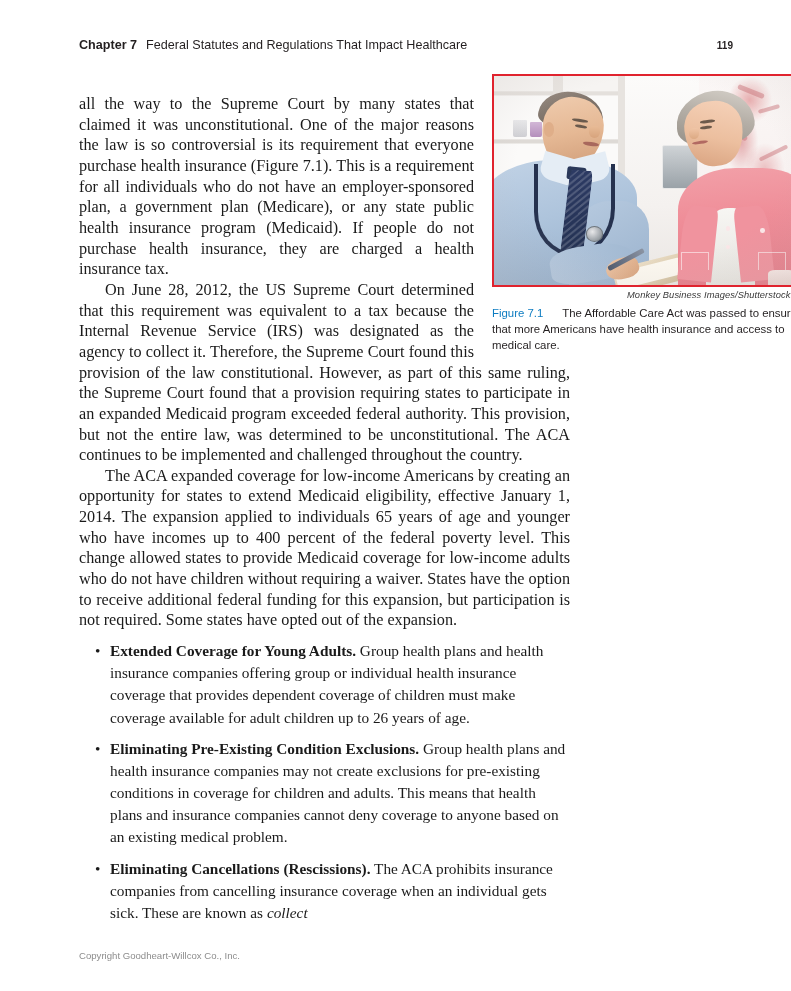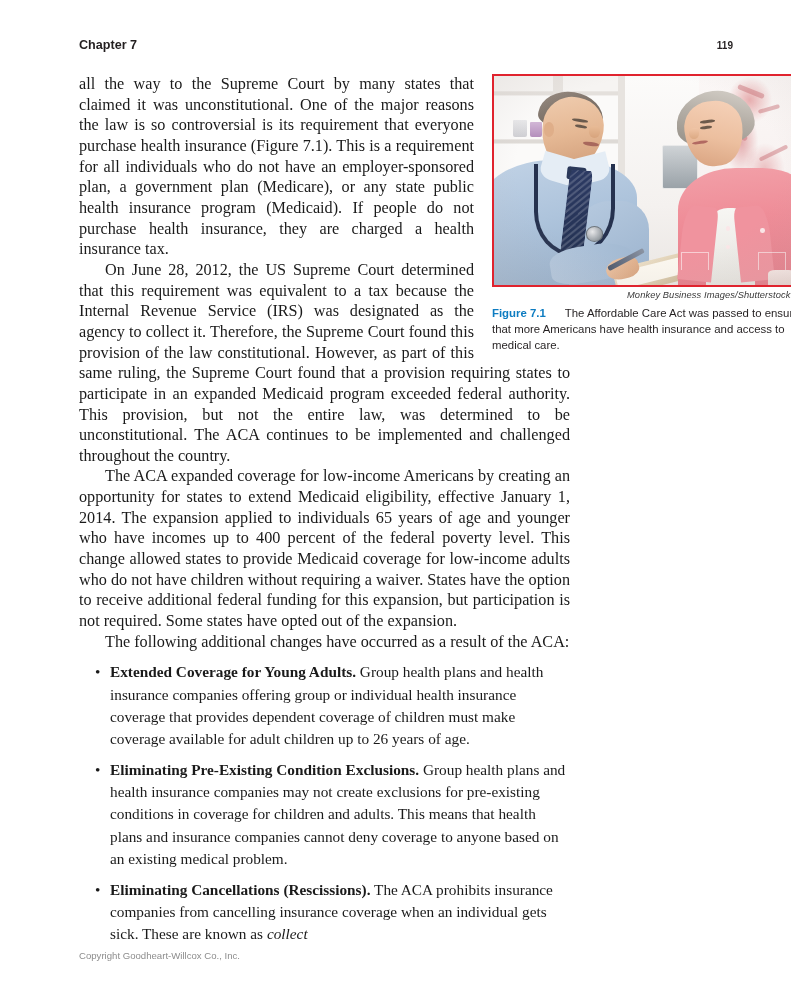--- a/index.html
+++ b/index.html
@@ -79,35 +79,35 @@
   }
   .figure-caption {
     font-family: "Liberation Sans", sans-serif;
     font-size: 11.4px;
     line-height: 1.42;
     color: #231f20;
     margin-top: 5px;
     width: 312px;
   }
   .figure-caption .fig-label {
-    font-weight: bold;
+    font-weight: normal;
     color: #0d7cc1;
     margin-right: 19px;
     white-space: pre;
   }
 
   p.body {
     margin: 0;
     font-size: 16.2px;
     line-height: 1.275;
     text-align: justify;
     text-indent: 26px;
     hyphens: manual;
   }
-  p.body.first { text-indent: 0; }
+  p.body.first { text-indent: 0; margin-top: 20px; }
 
   
   ul.changes {
     margin: 0;
     padding: 0;
     list-style: none;
   }
   ul.changes > li {
     position: relative;
     padding-left: 31px;
@@ -450,20 +450,21 @@
     inset: 0;
     background: radial-gradient(ellipse 78% 78% at 50% 44%, rgba(255,255,255,0) 55%, rgba(180,170,165,.22) 100%);
     pointer-events: none;
   }
 </style>
 </head>
 <body>
 
 <div class="running-head">
   <span class="rh-chapter">Chapter 7</span>
+  <span class="rh-title">Federal Statutes and Regulations That Impact Healthcare</span>
   <span class="rh-folio">119</span>
 </div>
 
 <div class="page-body">
 
   <div class="figure-block">
     <div class="figure-frame">
       <div class="photo">
         <div class="ph-shelf"></div>
         <div class="ph-shelf-post" style="left:19%"></div>
@@ -528,21 +529,20 @@
     </div>
     <div class="figure-credit">Monkey Business Images/Shutterstock.com</div>
     <div class="figure-caption">
       <span class="fig-label">Figure 7.1</span><span>The Affordable Care Act was passed to ensure that more Americans have health insurance and access to medical care.</span>
     </div>
   </div>
 
   <p class="body first">all the way to the Supreme Court by many states that claimed it was unconstitutional. One of the major reasons the law is so controversial is its requirement that everyone purchase health insurance (Figure 7.1). This is a requirement for all individuals who do not have an employer-sponsored plan, a government plan (Medicare), or any state public health insurance program (Medicaid). If people do not purchase health insurance, they are charged a health insurance tax.</p>
   <p class="body">On June 28, 2012, the US Supreme Court determined that this requirement was equivalent to a tax because the Internal Revenue Service (IRS) was designated as the agency to collect it. Therefore, the Supreme Court found this provision of the law constitutional. However, as part of this same ruling, the Supreme Court found that a provision requiring states to participate in an expanded Medicaid program exceeded federal authority. This provision, but not the entire law, was determined to be unconstitutional. The ACA continues to be implemented and challenged throughout the country.</p>
   <p class="body">The ACA expanded coverage for low-income Americans by creating an opportunity for states to extend Medicaid eligibility, effective January 1, 2014. The expansion applied to individuals 65 years of age and younger who have incomes up to 400 percent of the federal poverty level. This change allowed states to provide Medicaid coverage for low-income adults who do not have children without requiring a waiver. States have the option to receive additional federal funding for this expansion, but participation is not required. Some states have opted out of the expansion.</p>
-  <p class="body">The following additional changes have occurred as a result of the ACA:</p>
 
   <ul class="changes">
     <li>
       <span class="bullet-dot">•</span>
       <span class="lead">Extended Coverage for Young Adults.</span><span> Group health plans and health insurance companies offering group or individual health insurance coverage that provides dependent coverage of children must make coverage available for adult children up to 26 years of age.</span>
     </li>
     <li>
       <span class="bullet-dot">•</span>
       <span class="lead">Eliminating Pre-Existing Condition Exclusions.</span><span> Group health plans and health insurance companies may not create exclusions for pre-existing conditions in coverage for children and adults. This means that health plans and insurance companies cannot deny coverage to anyone based on an existing medical problem.</span>
     </li>

